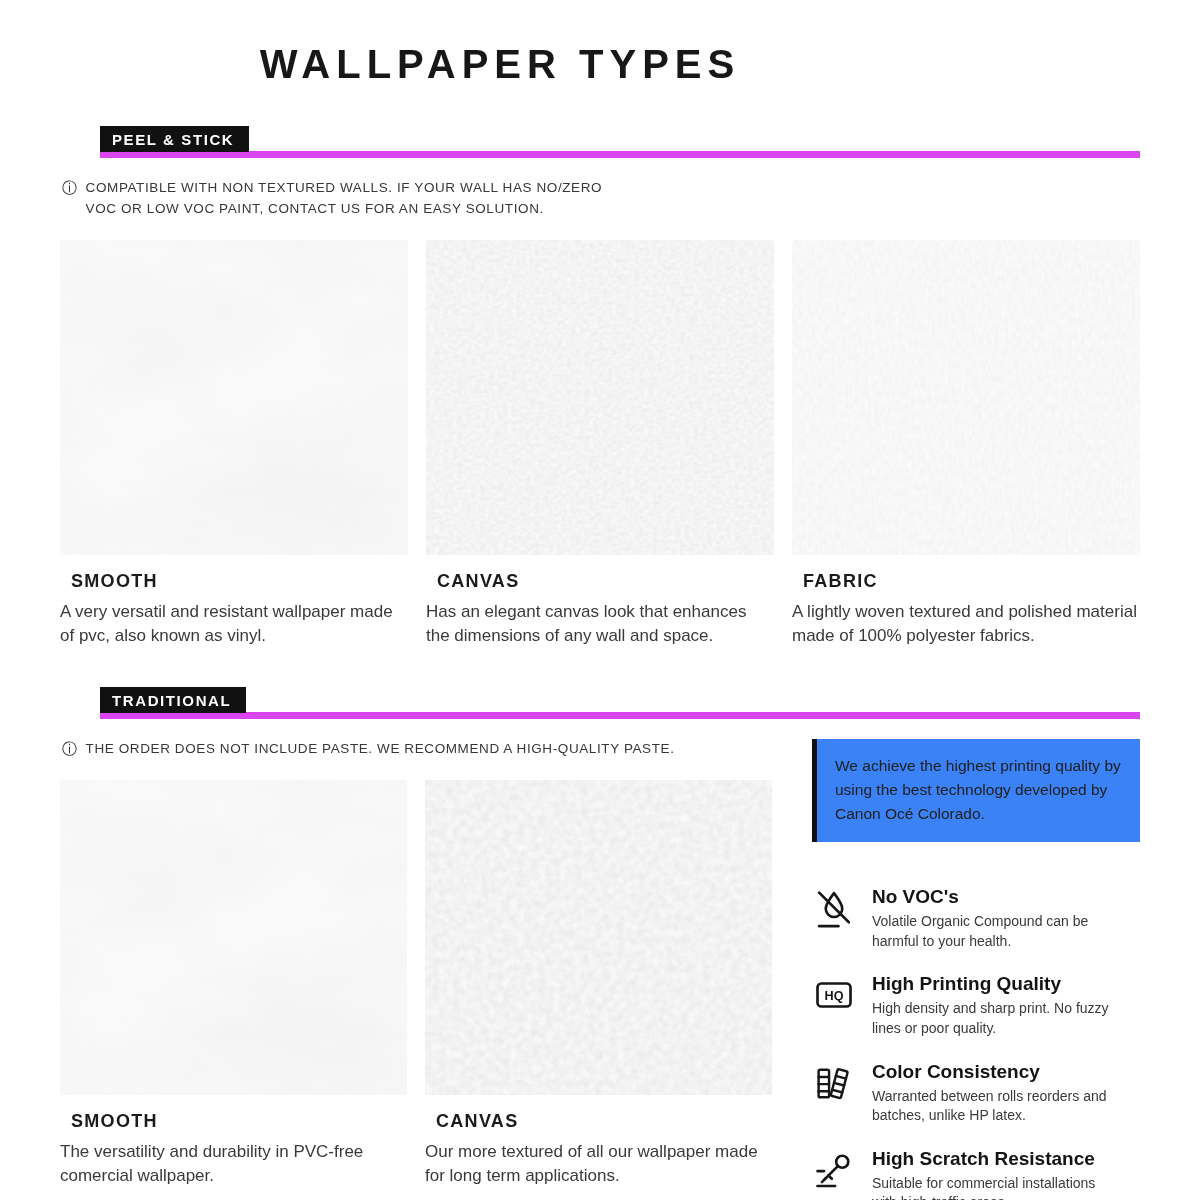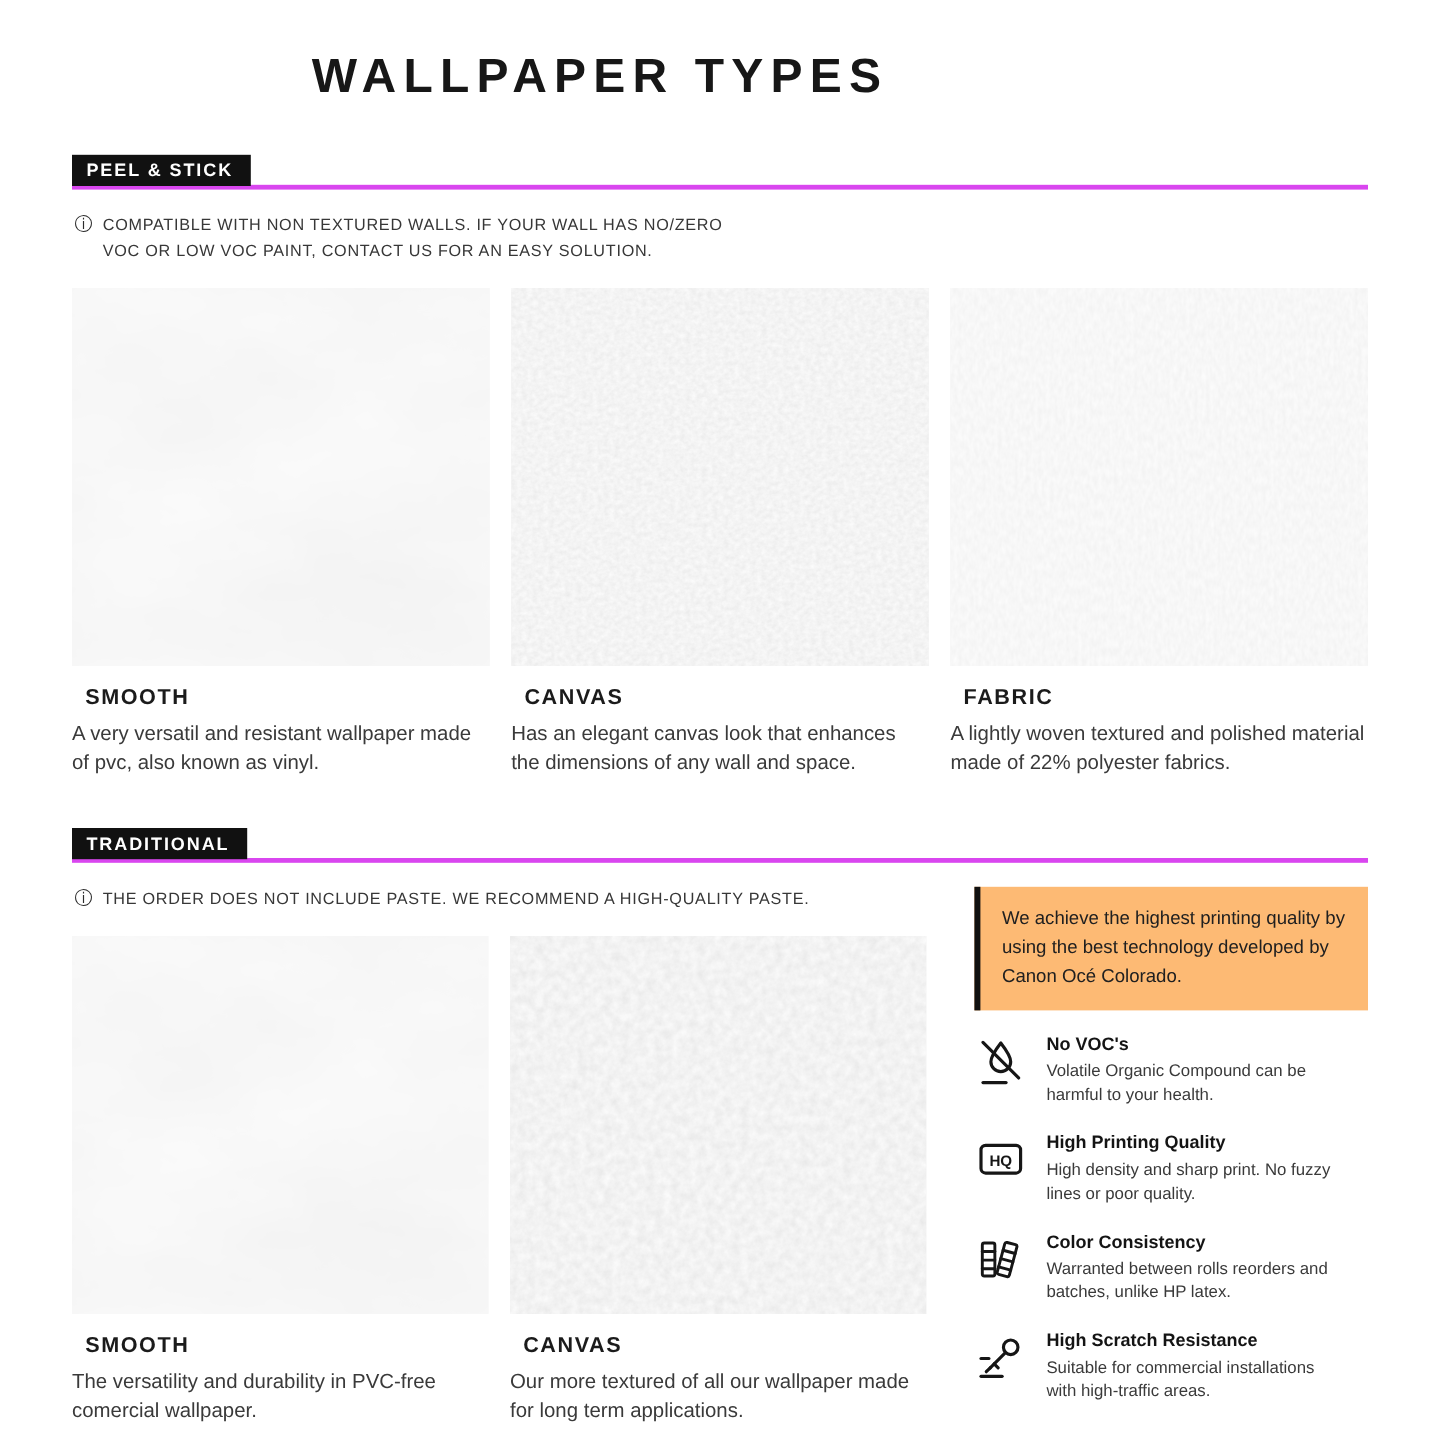--- a/index.html
+++ b/index.html
@@ -18,23 +18,24 @@
     font-size: 40px;
     font-weight: 600;
     letter-spacing: 6px;
     color: #171717;
     margin: 0 0 44px 0;
     white-space: nowrap;
   }
 
   .section-head {
     position: relative;
-    border-bottom: 4px solid #d946ef;
+    border-bottom: 7px solid #d946ef;
     height: 27px;
     margin-bottom: 20px;
+    margin-left: 40px;
   }
   .badge {
     position: absolute; left: 0; bottom: -1px;
     background: #111; color: #fff;
     font-size: 15px; font-weight: bold;
     letter-spacing: 1.6px;
     padding: 5px 15px 4px 12px;
     white-space: nowrap;
   }
 
@@ -91,34 +92,34 @@
   }
   .captions-grid-2 {
     display: grid;
     grid-template-columns: 1fr 1fr;
     gap: 18px;
     margin-top: 16px;
   }
   .trad-right { flex: 1; padding-top: 0; }
 
   .quote-box {
-    background: #fdba74;
+    background: #3b82f6;
     border-left: 5px solid #111;
     padding: 15px 18px 16px;
     font-size: 15.5px;
     line-height: 1.55;
     color: #202020;
-    margin-bottom: 20px;
+    margin-bottom: 44px;
   }
 
   .feature { display: flex; gap: 16px; margin-bottom: 22px; }
   .feature-icon { flex: 0 0 44px; width: 44px; height: 44px; }
   .feature-icon svg { width: 44px; height: 44px; display: block; }
   .feature-title {
-    font-size: 15px; font-weight: bold;
+    font-size: 19px; font-weight: bold;
     color: #141414; margin-bottom: 4px;
   }
   .feature-desc {
     font-size: 14px; color: #3a3a3a; line-height: 1.4;
     max-width: 250px;
   }
 </style>
 </head>
 <body>
 
@@ -179,21 +180,21 @@
       <div class="caption">
         <div class="cap-name">SMOOTH</div>
         <div class="cap-desc">A very versatil and resistant wallpaper made of pvc, also known as vinyl.</div>
       </div>
       <div class="caption">
         <div class="cap-name">CANVAS</div>
         <div class="cap-desc">Has an elegant canvas look that enhances the dimensions of any wall and space.</div>
       </div>
       <div class="caption">
         <div class="cap-name">FABRIC</div>
-        <div class="cap-desc">A lightly woven textured and polished material made of 22% polyester fabrics.</div>
+        <div class="cap-desc">A lightly woven textured and polished material made of 100% polyester fabrics.</div>
       </div>
     </div>
   </section>
 
   <section class="trad-section">
     <div class="section-head">
       <span class="badge">TRADITIONAL</span>
     </div>
 
     <div class="trad-body">

